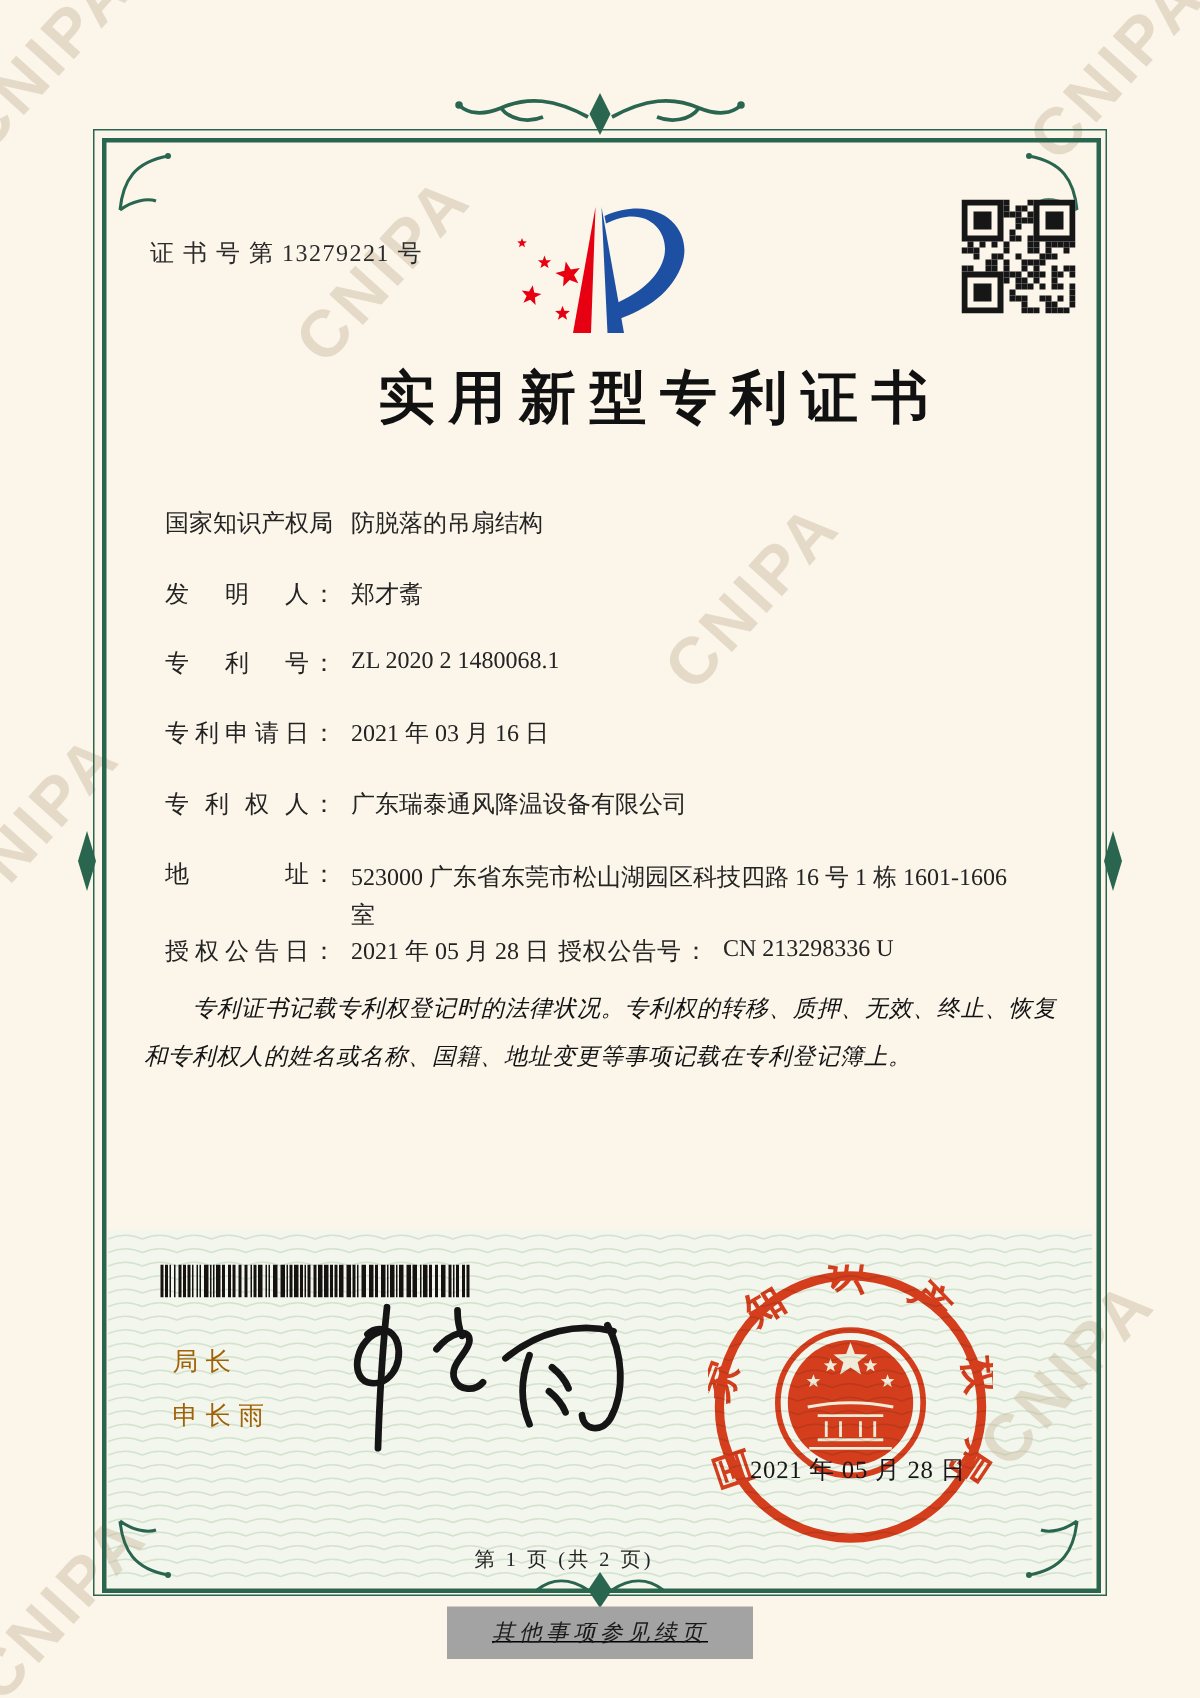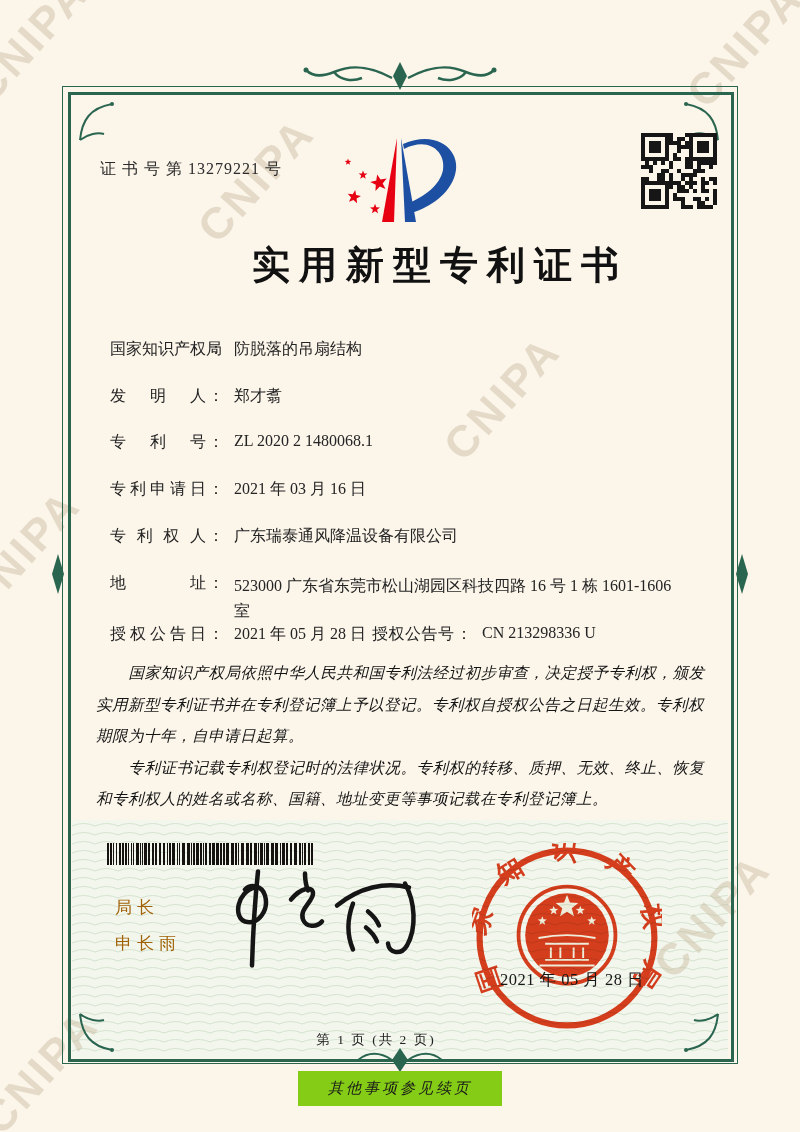--- a/index.html
+++ b/index.html
@@ -49,21 +49,21 @@
   .signer-title{top:896px;}
   .signer-name{top:932px;}
   .signature{position:absolute;left:225px;top:864px;width:210px;height:108px;z-index:5;}
   .seal{position:absolute;left:472px;top:843px;width:190px;height:190px;z-index:6;
     mix-blend-mode:multiply;opacity:.95;}
   .seal-date{position:absolute;left:492px;top:969px;width:160px;text-align:center;
     font-size:16.5px;color:#171717;letter-spacing:.5px;z-index:7;}
   .page-num{position:absolute;left:0;top:1031px;width:752px;text-align:center;
     font-size:13.5px;letter-spacing:2px;color:#222;z-index:5;}
   .note-box{position:absolute;left:50%;top:1071px;transform:translateX(-50%);
-    background:#84cc16;padding:8px 30px;z-index:5;}
+    background:#a3a3a3;padding:8px 30px;z-index:5;text-decoration:underline;}
   .note-box span{font-size:15px;font-style:italic;letter-spacing:3px;color:#1a1a1a;white-space:nowrap;}
   svg text{font-family:"Liberation Serif","DejaVu Serif",serif;}
 </style>
 </head>
 <body>
 
 <svg width="0" height="0" style="position:absolute" aria-hidden="true">
   <defs>
     <polygon id="star5" points="0,-10 2.47,-3.4 9.51,-3.09 4,1.3 5.88,8.09 0,4.2 -5.88,8.09 -4,1.3 -9.51,-3.09 -2.47,-3.4"></polygon>
     <g id="orn-half" fill="none" stroke="#2a6550" stroke-width="2.5">
@@ -320,21 +320,20 @@
     <span class="colon">：</span>
   <span class="val">2021 年 05 月 28 日</span>
 </div>
 <div class="row grant-right" style="top:624px">
   <span class="lbl">授权公告号</span>
     <span class="colon">：</span>
   <span class="val">CN 213298336 U</span>
 </div>
 
 <div class="paras">
-  <p>国家知识产权局依照中华人民共和国专利法经过初步审查，决定授予专利权，颁发实用新型专利证书并在专利登记簿上予以登记。专利权自授权公告之日起生效。专利权期限为十年，自申请日起算。</p>
   <p>专利证书记载专利权登记时的法律状况。专利权的转移、质押、无效、终止、恢复和专利权人的姓名或名称、国籍、地址变更等事项记载在专利登记簿上。</p>
 </div>
 
 <svg class="barcode" width="215" height="22" id="bc-svg">
     <rect x="2" y="0" width="2" height="22" fill="#15120f"></rect>
     <rect x="5" y="0" width="2" height="22" fill="#15120f"></rect>
     <rect x="8" y="0" width="1" height="22" fill="#15120f"></rect>
     <rect x="11" y="0" width="1" height="22" fill="#15120f"></rect>
     <rect x="14" y="0" width="2" height="22" fill="#15120f"></rect>
     <rect x="17" y="0" width="2" height="22" fill="#15120f"></rect>

